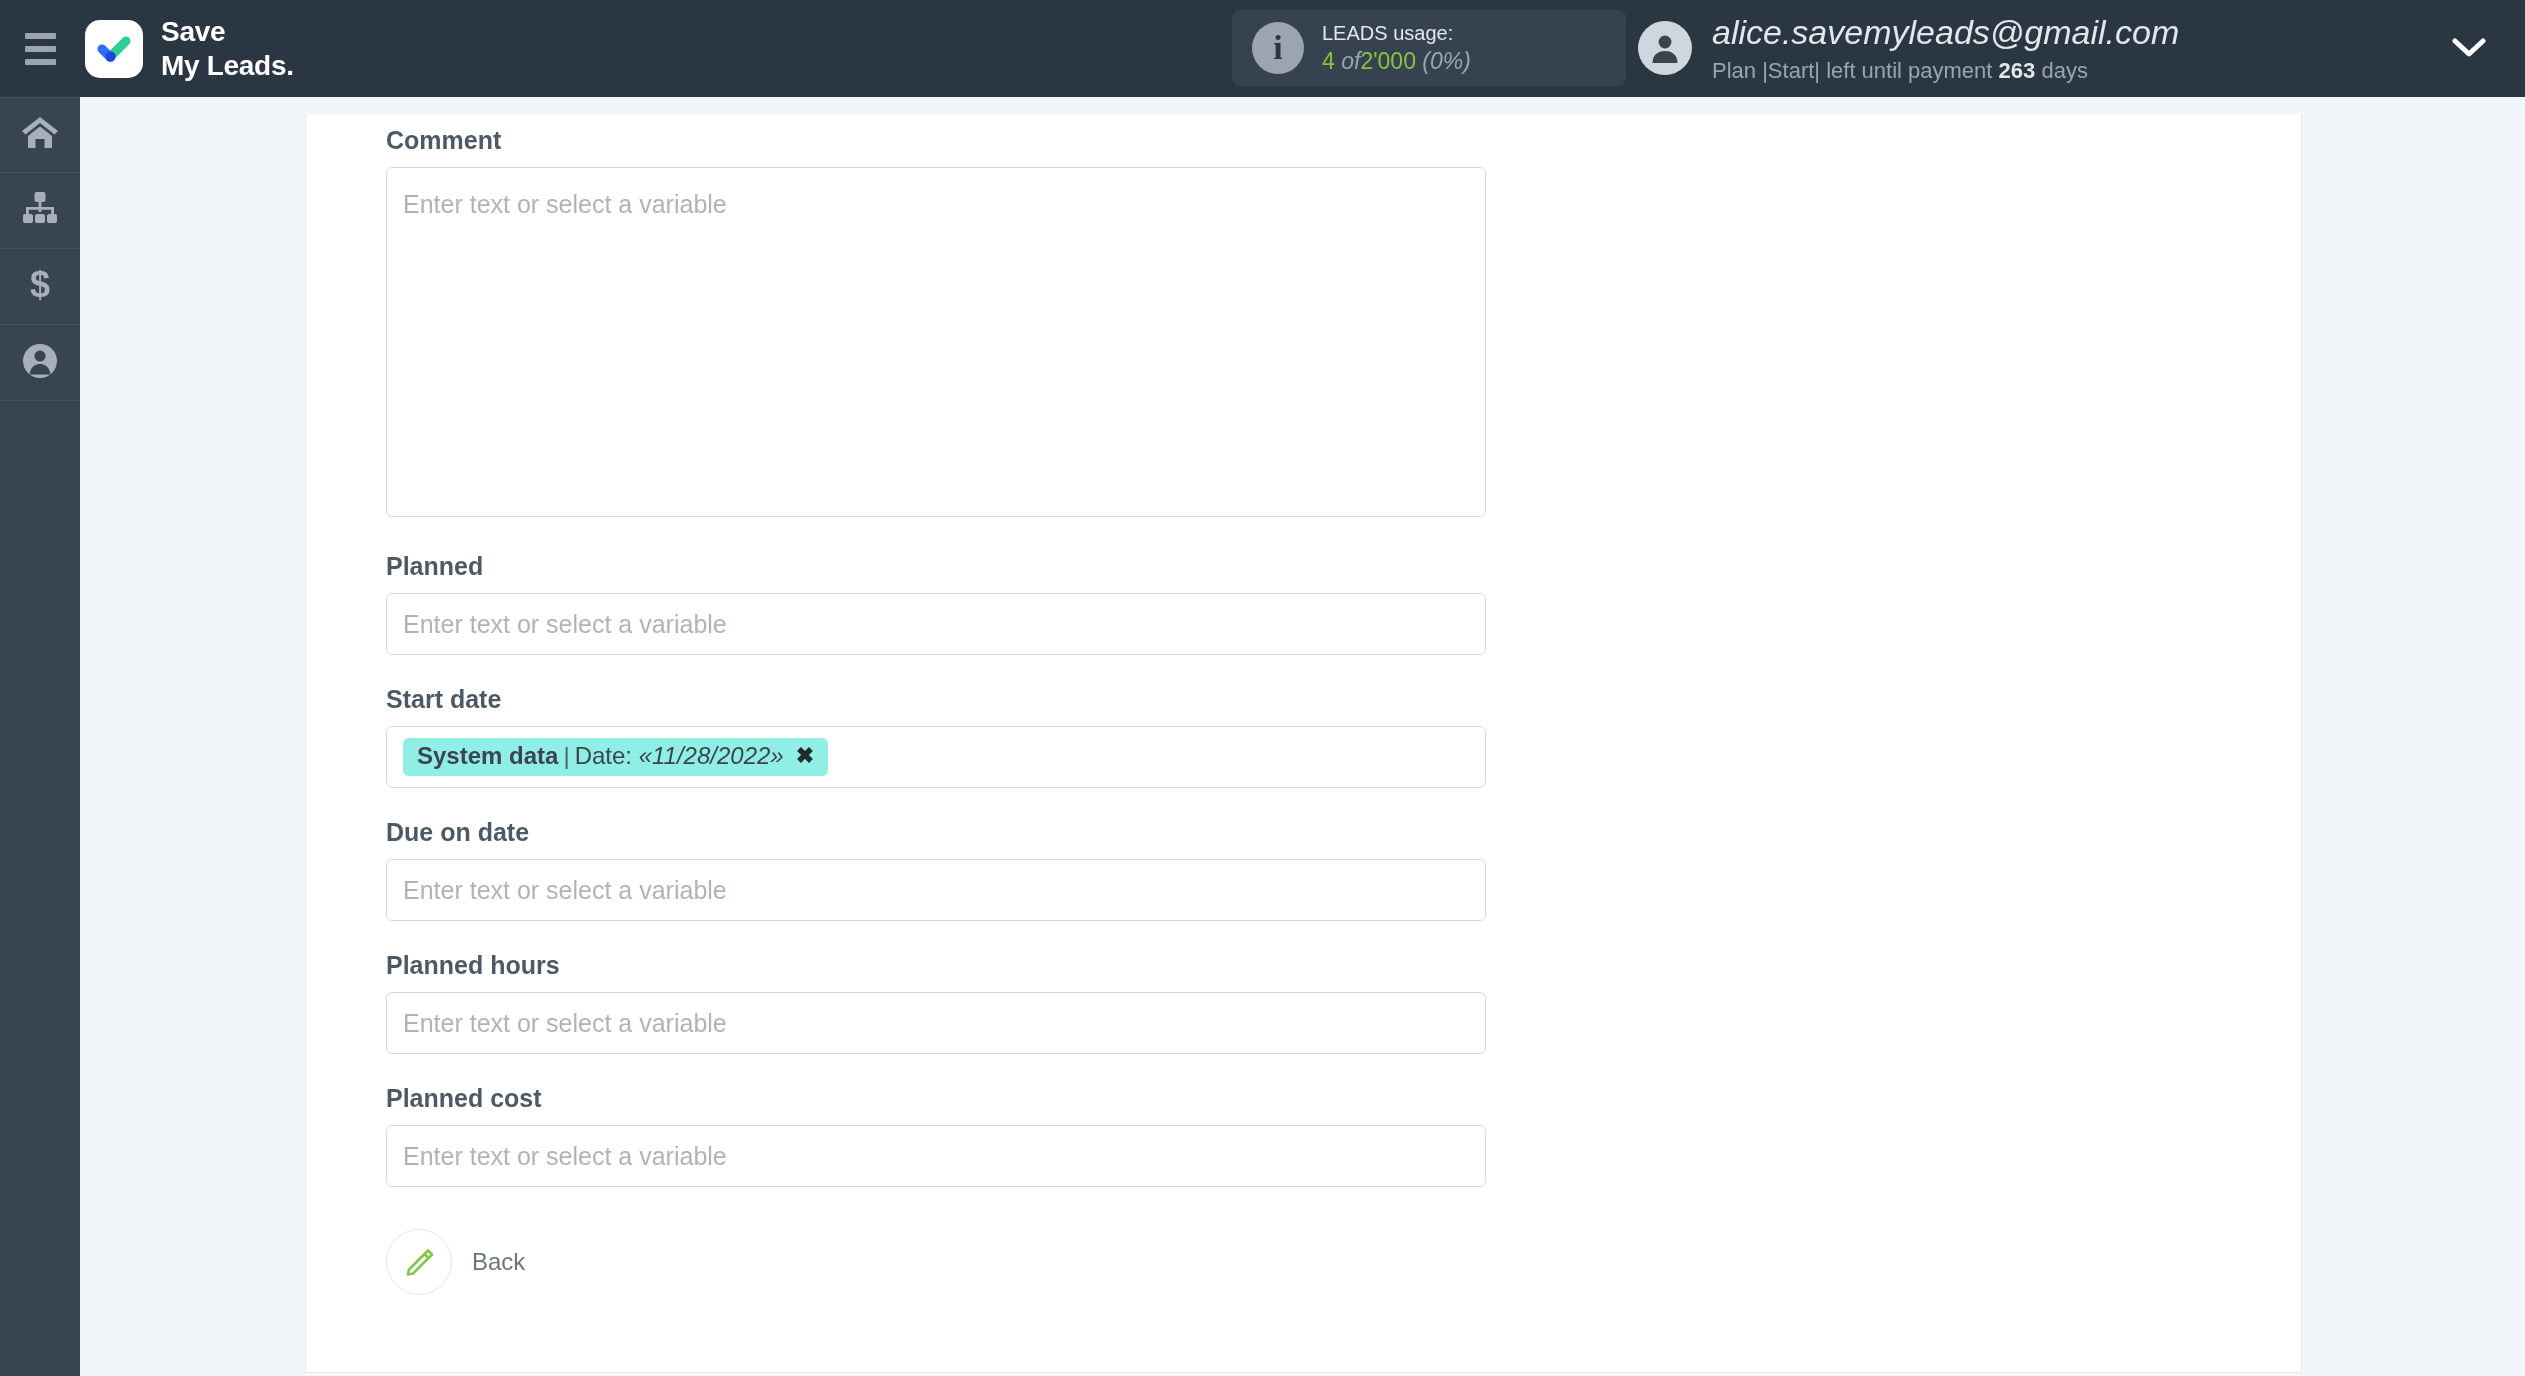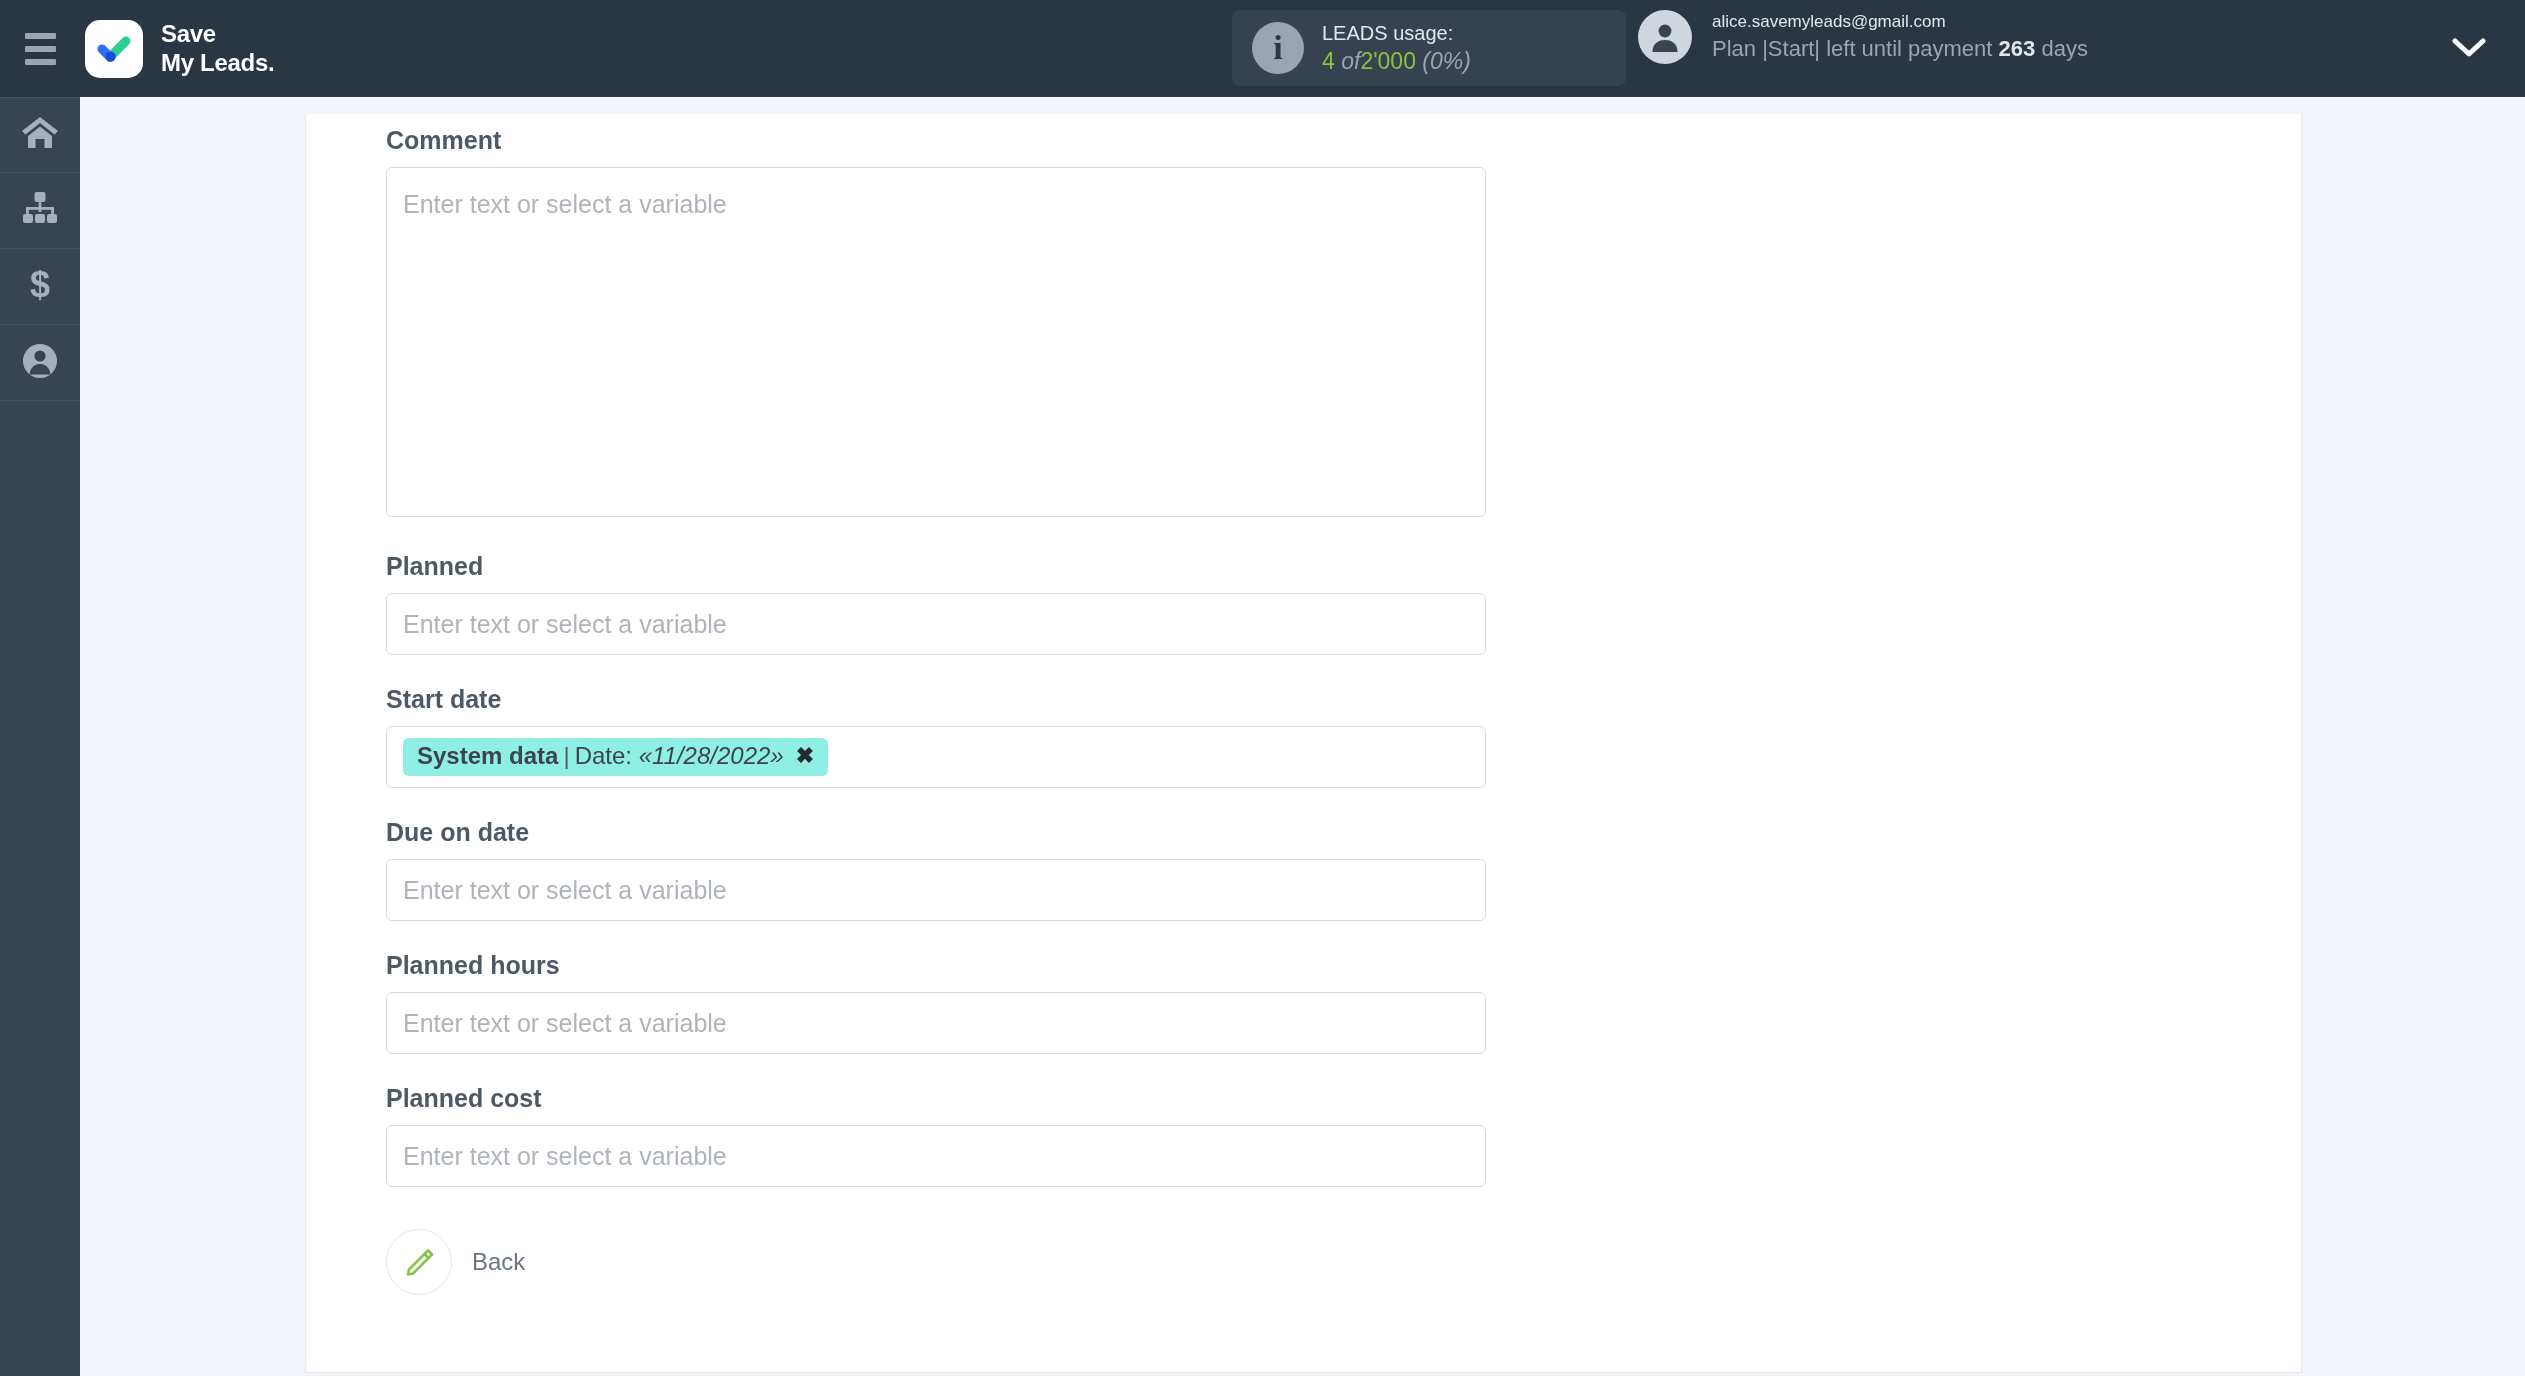--- a/index.html
+++ b/index.html
@@ -54,21 +54,21 @@
     height: 58px;
     background: #ffffff;
     border-radius: 15px;
     display: flex;
     align-items: center;
     justify-content: center;
     flex: 0 0 auto;
   }
   .brand-text {
     color: #ffffff;
-    font-size: 24px;
+    font-size: 28px;
     font-weight: 700;
     line-height: 1.18;
     letter-spacing: -0.3px;
     white-space: pre-line;
   }
 
   .usage-badge {
     position: absolute;
     left: 1232px;
     top: 10px;
@@ -112,21 +112,21 @@
     cursor: pointer;
   }
   .avatar {
     width: 54px; height: 54px;
     border-radius: 50%;
     background: #cfd6dd;
     display: flex; align-items: center; justify-content: center;
     flex: 0 0 auto;
   }
   .acct-lines { line-height: 1.35; }
-  .acct-email { color: #e3e7eb; font-size: 17px; }
+  .acct-email { color: #e3e7eb; font-size: 34px; font-style: italic; }
   .acct-plan  { color: #9aa5b1; font-size: 22px; }
   .acct-plan b { color: #e3e7eb; font-weight: 700; }
 
   .chevron {
     position: absolute;
     left: 2452px;
     top: 36px;
     cursor: pointer;
   }
 

